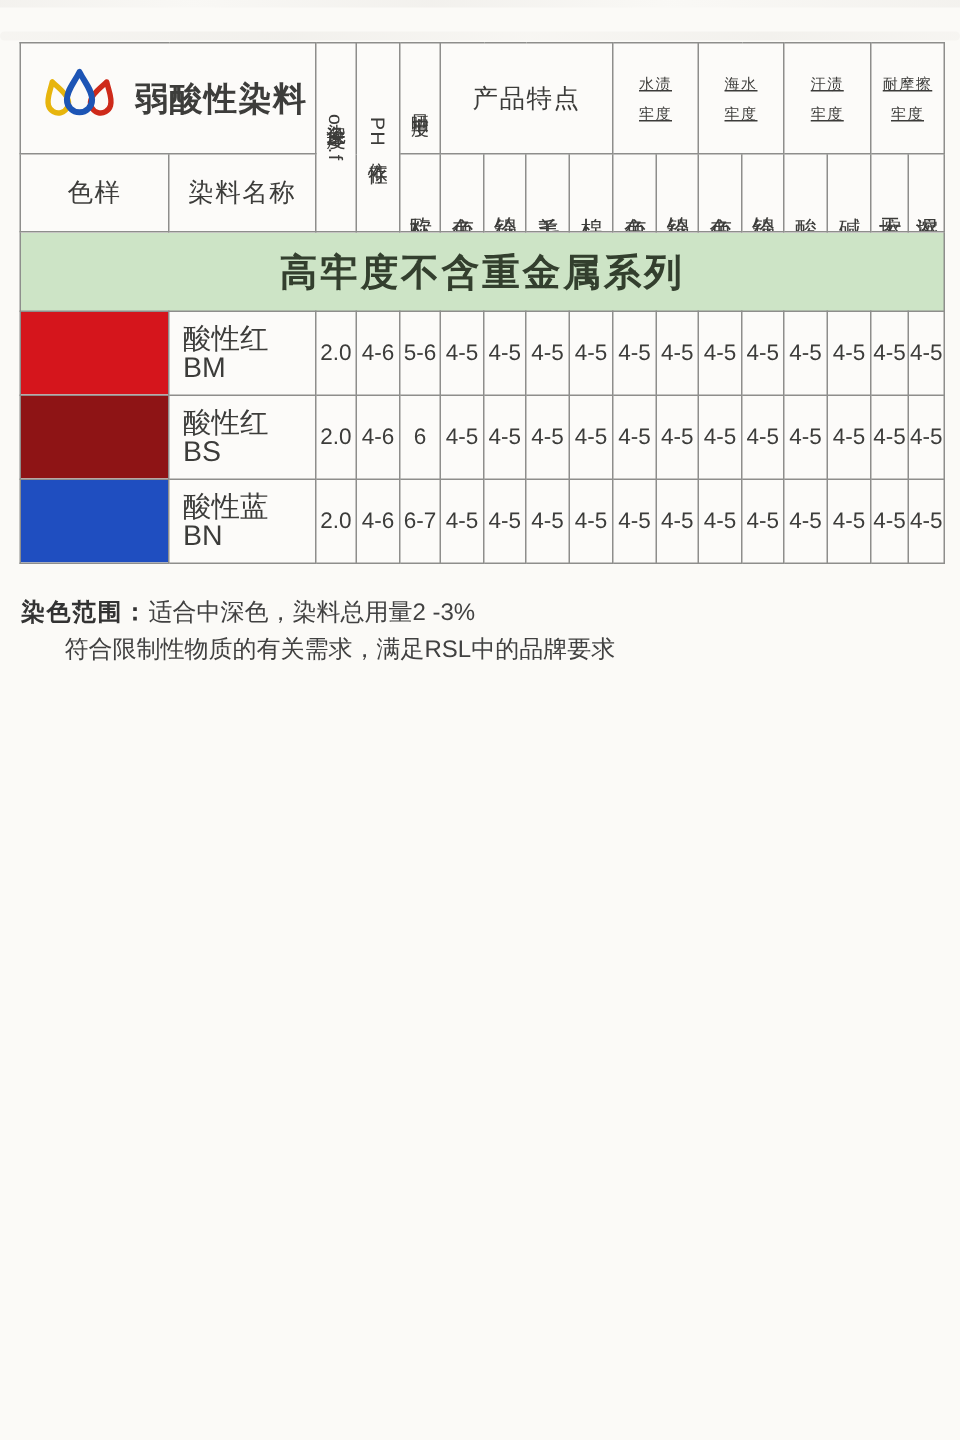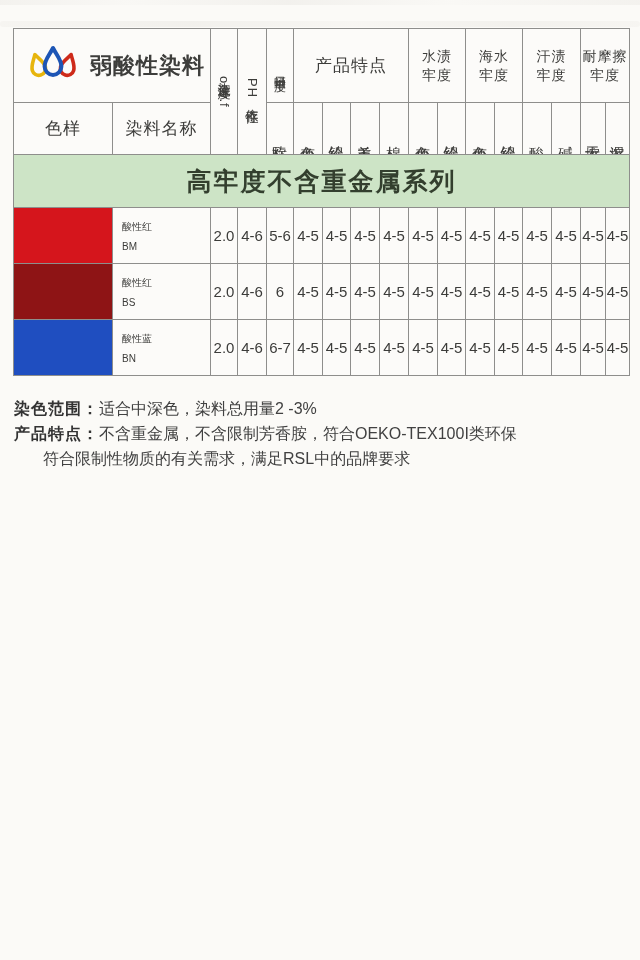--- a/index.html
+++ b/index.html
@@ -30,21 +30,21 @@
   table.dye td {
     border:1px solid #8e8e8c;
     text-align:center; vertical-align:middle;
     font-size:15px; color:#3c3c3a;
     padding:0; overflow:hidden;
   }
   td.logo-cell { height:74px;font-family:Liberation Mono, monospace; }
   .brand-wrap { display:flex; align-items:center; justify-content:flex-start; padding-left:10px; gap:8px; }
   .brand-title { font-size:22px; font-weight:bold; letter-spacing:1px; color:#3d3d3b; white-space:nowrap; }
   .hdr { font-size:17px; letter-spacing:1px; }
-  .hdr2 { font-size:14px; line-height:19px; letter-spacing:1px; white-space:pre-line; }
+  .hdr2 { font-size:10px; line-height:19px; letter-spacing:1px; white-space:pre-line;text-decoration:underline; }
   .vtext {
     display:inline-block;
     writing-mode:vertical-rl; text-orientation:mixed;
     font-size:13px; letter-spacing:1px; line-height:1;
   }
   .vtext.small { font-size:12px; }
   .vsub {
     display:inline-block;
     writing-mode:vertical-rl; text-orientation:upright;
     font-size:15px; letter-spacing:0; line-height:1;
@@ -52,21 +52,21 @@
   tr.subhead td { height:52px; }
   tr.banner-row td {
     height:53px;
     font-size:25px; font-weight:bold; letter-spacing:2px;
     color:#333f2e;
   }
   tr.data-row td { height:56px; }
   .swatch-cell { padding:2px 1px 2px 2px; }
   .swatch { width:100%; height:100%; }
   .name-cell { text-align:left !important; padding-left:9px !important; }
-  .name { font-size:10px; line-height:19px; white-space:pre-line; color:#3c3c3a; }
+  .name { font-size:19px; line-height:19px; white-space:pre-line; color:#3c3c3a; }
   .val { font-size:15px; color:#353533; }
   .notes { position:absolute; left:14px; top:396px; width:600px; }
   .note-line { font-size:16px; line-height:25px; color:#414141; white-space:nowrap; }
   .note-line .lbl { font-weight:bold; color:#333; letter-spacing:1px; }
   .note-line.indent { margin-left:29px; }
   svg.dropslogo { display:block; }
 </style>
 </head>
 <body>
 
@@ -234,19 +234,16 @@
     <td class="val">4-5</td>
     <td class="val">4-5</td>
   </tr>
 </tbody>
   </table>
 
 <div class="notes">
   <div class="note-line">
     <span class="lbl">染色范围：</span><span>适合中深色，染料总用量2 -3%</span>
   </div>
-  <div class="note-line">
-    <span class="lbl">产品特点：</span><span>不含重金属，不含限制芳香胺，符合OEKO-TEX100I类环保</span>
-  </div>
   <div class="note-line indent">
     <span>符合限制性物质的有关需求，满足RSL中的品牌要求</span>
   </div>
 </div>
 
 </body></html>

